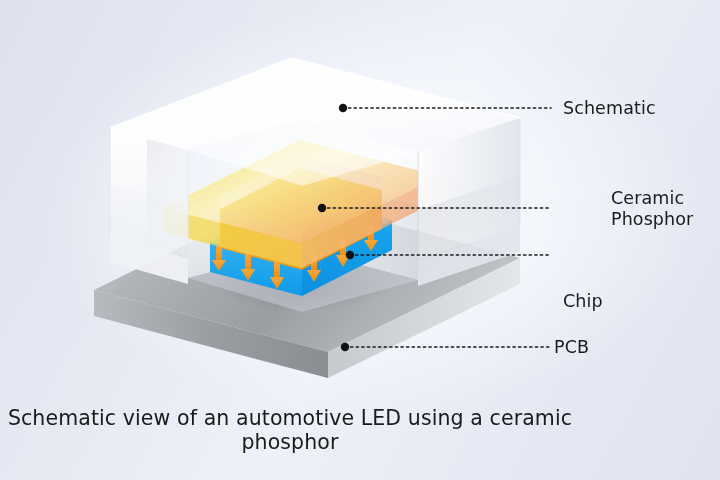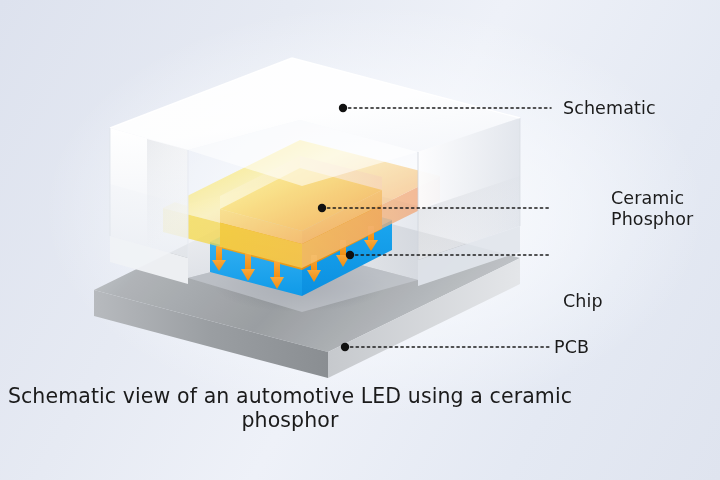--- a/index.html
+++ b/index.html
@@ -34,21 +34,21 @@
     position: absolute;
     color: #1b1b1b;
     font-size: 17.5px;
     line-height: 21px;
     letter-spacing: 0.1px;
     white-space: pre;
   }
   #caption {
     position: absolute;
     left: 0;
-    top: 384px;
+    top: 406px;
     width: 580px;
     text-align: center;
     color: #1b1b1b;
     font-size: 20.5px;
     letter-spacing: 0.1px;
   }
 </style>
 </head>
 <body>
 

